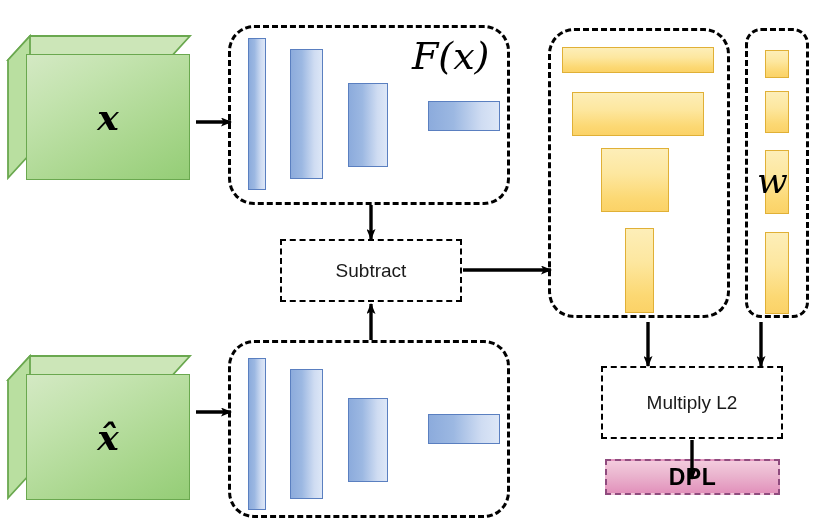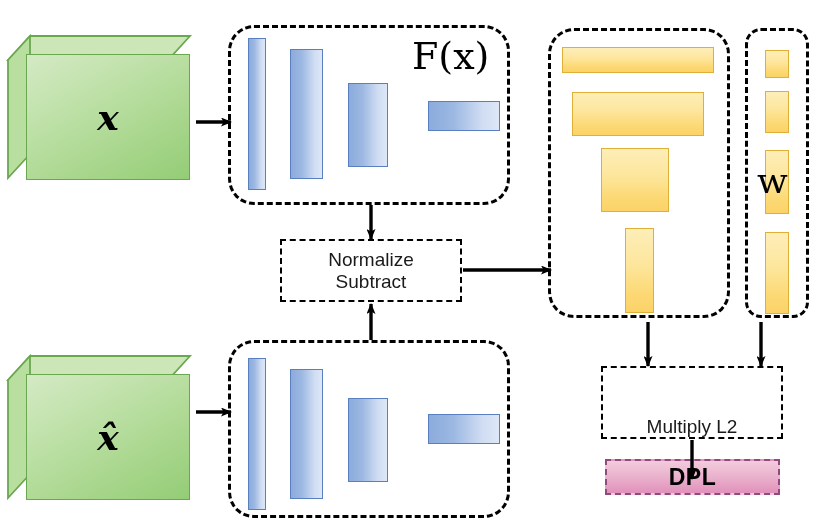--- a/index.html
+++ b/index.html
@@ -79,20 +79,21 @@
     position: absolute;
     background: linear-gradient(to bottom, #fdeeb8 0%, #fde79f 40%, #fcd873 80%, #fbd267 100%);
     border: 1.6px solid #e0b036;
     box-sizing: border-box;
   }
 
   
   .math {
     position: absolute;
     font-family: "DejaVu Serif", serif;
+    font-style: italic;
     color: #000;
     line-height: 1;
     white-space: nowrap;
     text-align: right;
   }
 
   
   .dpl-box {
     position: absolute;
     background: linear-gradient(to bottom, #f3cbdd 0%, #eab4ce 45%, #e291bb 100%);
@@ -149,40 +150,39 @@
   <div class="math" style="left:412px; top:37px; font-size:38px;">F(x)</div>
 
   <div class="dash-round" style="left:228px; top:340px; width:282px; height:178px;">
   </div>
   <div class="bar-blue" style="left:248px; top:358px; width:18px; height:152px;"></div>
   <div class="bar-blue" style="left:290px; top:369px; width:33px; height:130px;"></div>
   <div class="bar-blue" style="left:348px; top:398px; width:40px; height:84px;"></div>
   <div class="bar-blue" style="left:428px; top:414px; width:72px; height:30px;"></div>
 
   <div class="dash-rect" style="left:280px; top:239px; width:182px; height:63px;">
-    <span>Normalize</span>
     <span>Subtract</span>
   </div>
 
   <div class="dash-round" style="left:548px; top:28px; width:182px; height:290px;">
   </div>
   <div class="bar-yellow" style="left:562px; top:47px; width:152px; height:26px;"></div>
   <div class="bar-yellow" style="left:572px; top:92px; width:132px; height:44px;"></div>
   <div class="bar-yellow" style="left:601px; top:148px; width:68px; height:64px;"></div>
   <div class="bar-yellow" style="left:625px; top:228px; width:29px; height:85px;"></div>
 
   <div class="dash-round narrow" style="left:745px; top:28px; width:64px; height:290px;">
   </div>
   <div class="bar-yellow" style="left:765px; top:50px; width:24px; height:28px;"></div>
   <div class="bar-yellow" style="left:765px; top:91px; width:24px; height:42px;"></div>
   <div class="bar-yellow" style="left:765px; top:150px; width:24px; height:64px;"></div>
   <div class="bar-yellow" style="left:765px; top:232px; width:24px; height:82px;"></div>
   <div class="math" style="left:757px; top:163px; font-size:36px;">w</div>
 
-  <div class="dash-rect" style="left:601px; top:366px; width:182px; height:73px;justify-content:flex-end;">
+  <div class="dash-rect" style="left:601px; top:366px; width:182px; height:73px;">
     <span>Multiply L2</span>
   </div>
 
   <div class="dpl-box" style="left:605px; top:459px; width:175px; height:36px;">
     <span>DPL</span>
   </div>
 
   <svg id="arrows">
     <defs>
       <marker id="ah" markerWidth="11" markerHeight="9" refX="10" refY="4.5" orient="auto" markerUnits="userSpaceOnUse">

